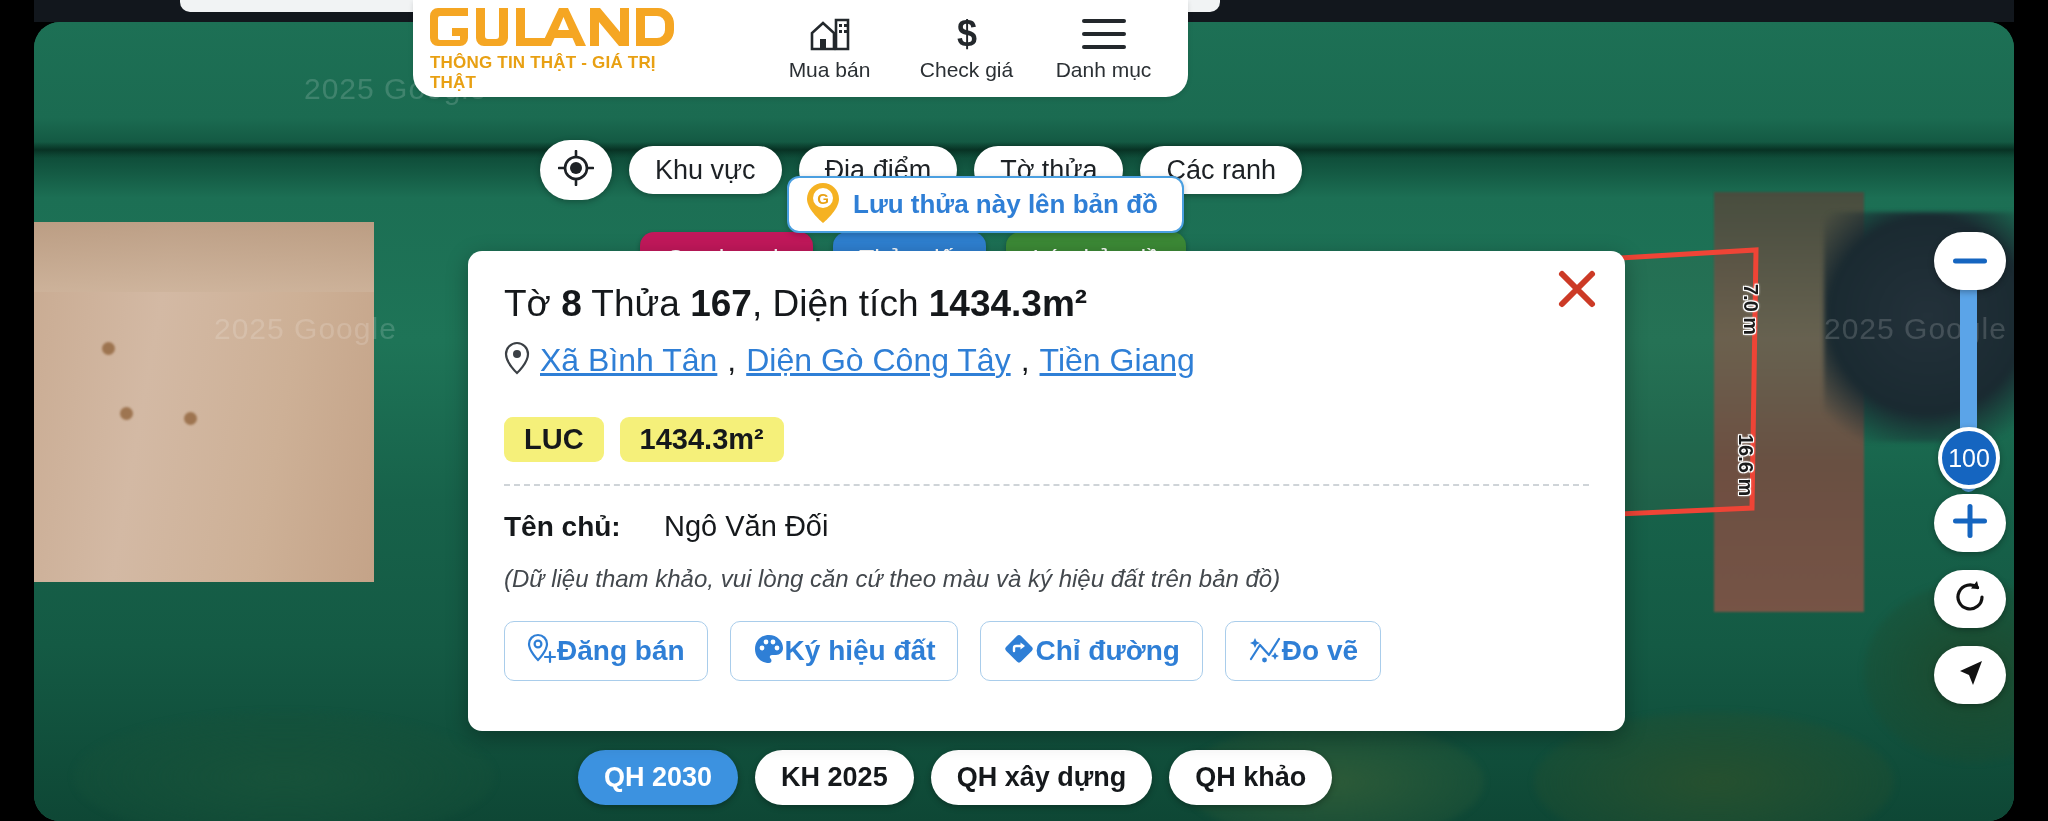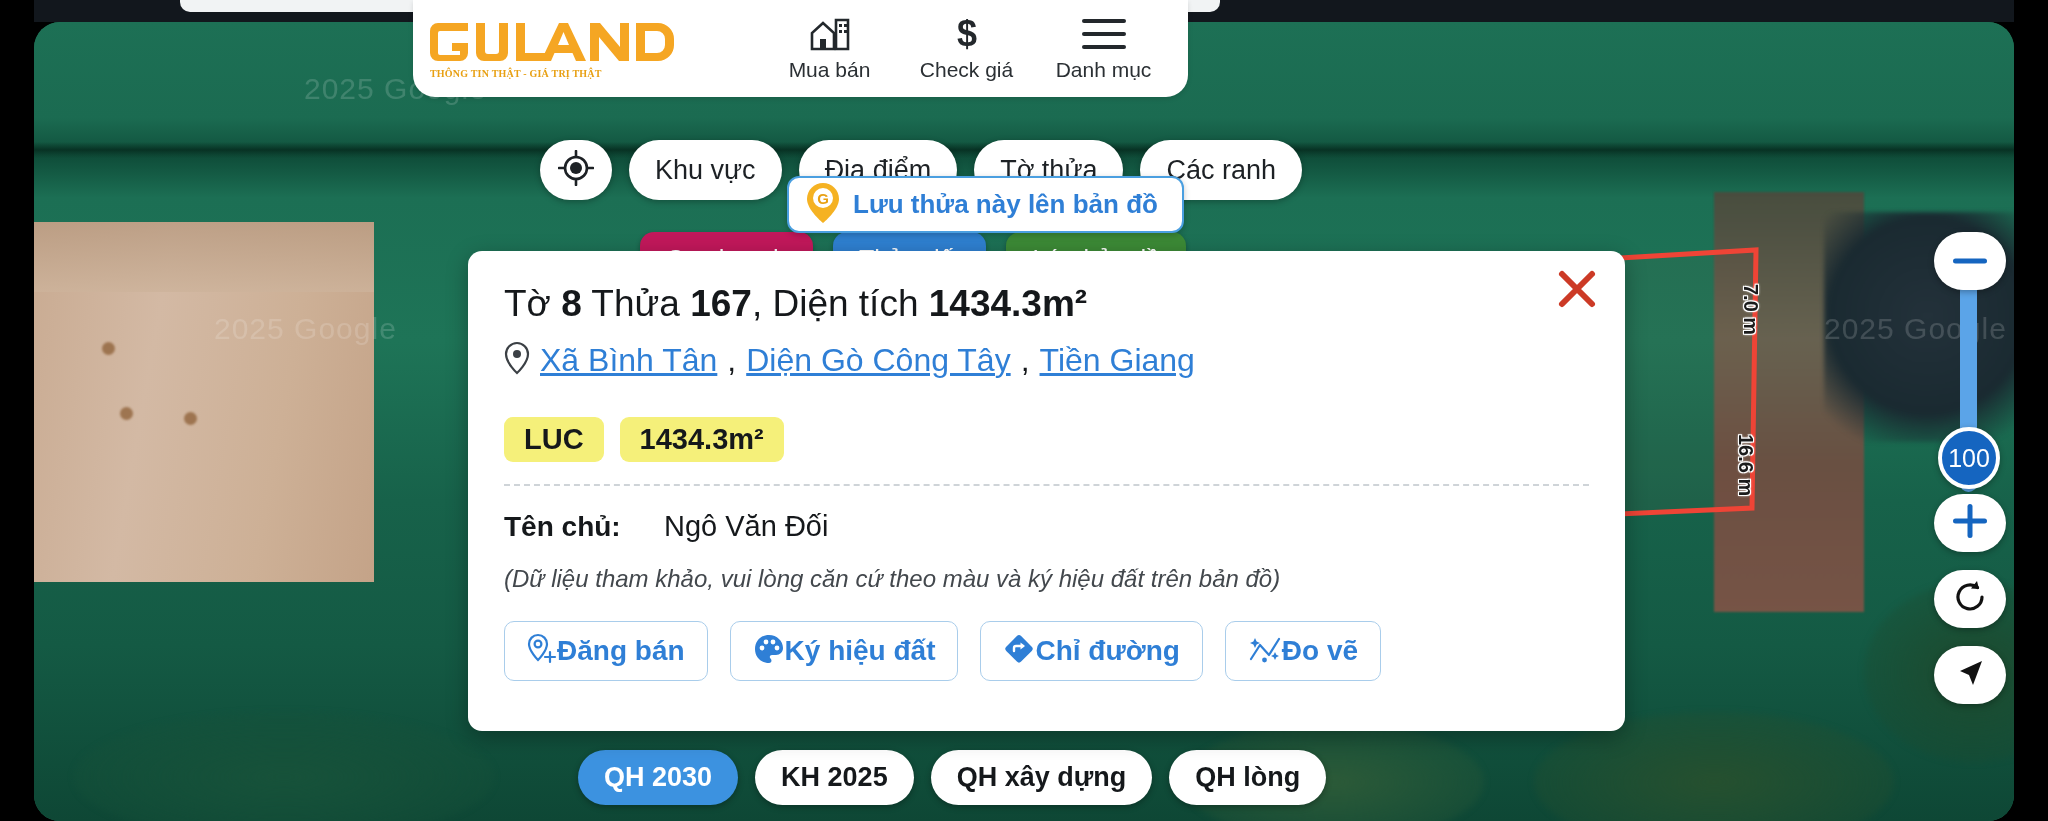--- a/index.html
+++ b/index.html
@@ -91,22 +91,22 @@
   #header {
     position:absolute; left:413px; top:0px; width:775px; height:97px;
     background:#fff; border-radius: 0 0 22px 22px;
     display:flex; align-items:center; z-index: 20;
     box-shadow: 0 2px 5px rgba(0,0,0,0.12);
   }
   .brand { padding-left: 17px; width: 290px; }
   .brand-word { display:flex; align-items:flex-end; height:46px; }
   .brand-word svg { display:block; }
   .brand-sub {
-    color:#e8a013; font-size:10px; font-weight:bold; letter-spacing:.2px;
-    margin-top:3px; font-family:Liberation Serif, serif;
+    color:#e8a013; font-size:17px; font-weight:bold; letter-spacing:.2px;
+    margin-top:3px; font-family:Liberation Sans, sans-serif;
   }
   .nav { display:flex; align-items:center; gap:0px; margin-left:auto; padding-right:16px; }
   .nav-item {
     display:flex; flex-direction:column; align-items:center; justify-content:center;
     width: 137px; cursor:pointer; gap: 5px;
   }
   .nav-label { font-size:21px; color:#2b3034; font-family:"Liberation Sans", sans-serif; }
   .nav-ico { height:38px; display:flex; align-items:center; justify-content:center; }
   .hamburger { width:44px; height:30px; display:flex; flex-direction:column; justify-content:space-between; }
   .hamburger i { display:block; height:4px; background:#23282c; border-radius:2px; }
@@ -114,21 +114,21 @@
   
   #filters {
     position:absolute; left:540px; top:140px; display:flex; align-items:center; gap:17px; z-index: 14;
   }
   .loc-btn {
     width:72px; height:60px; border-radius:32px; background:#fff;
     display:flex; align-items:center; justify-content:center; cursor:pointer;
     box-shadow: 0 2px 6px rgba(0,0,0,0.28);
   }
   .pill {
-    height:60px; padding: 0 26px; border-radius:32px; background:#fff;
+    height:48px; padding: 0 26px; border-radius:32px; background:#fff;
     display:flex; align-items:center; justify-content:center; cursor:pointer;
     font-size:27px; color:#1d2125; font-family:"Liberation Sans", sans-serif;
     box-shadow: 0 2px 6px rgba(0,0,0,0.28); white-space:nowrap;
   }
 
   
   #layer-pills {
     position:absolute; left:640px; top:232px; display:flex; gap:20px; z-index: 12;
   }
   .cpill {
@@ -448,21 +448,21 @@
         </span>
         <span class="t">Đo vẽ</span>
       </div>
     </div>
   </div>
 
   <div id="bottom-tabs">
     <div class="btab active">QH 2030</div>
     <div class="btab">KH 2025</div>
     <div class="btab">QH xây dựng</div>
-    <div class="btab">QH lòng</div>
+    <div class="btab">QH khảo</div>
   </div>
 
   <div id="zoomctl">
     <div class="ztrack"></div>
 
     <div class="zbtn zminus">
       <span>
         <svg width="34" height="10" viewBox="0 0 34 10">
             <rect x="0" y="2.5" width="34" height="5" rx="2.5" fill="#1565c0"></rect>
           </svg>

